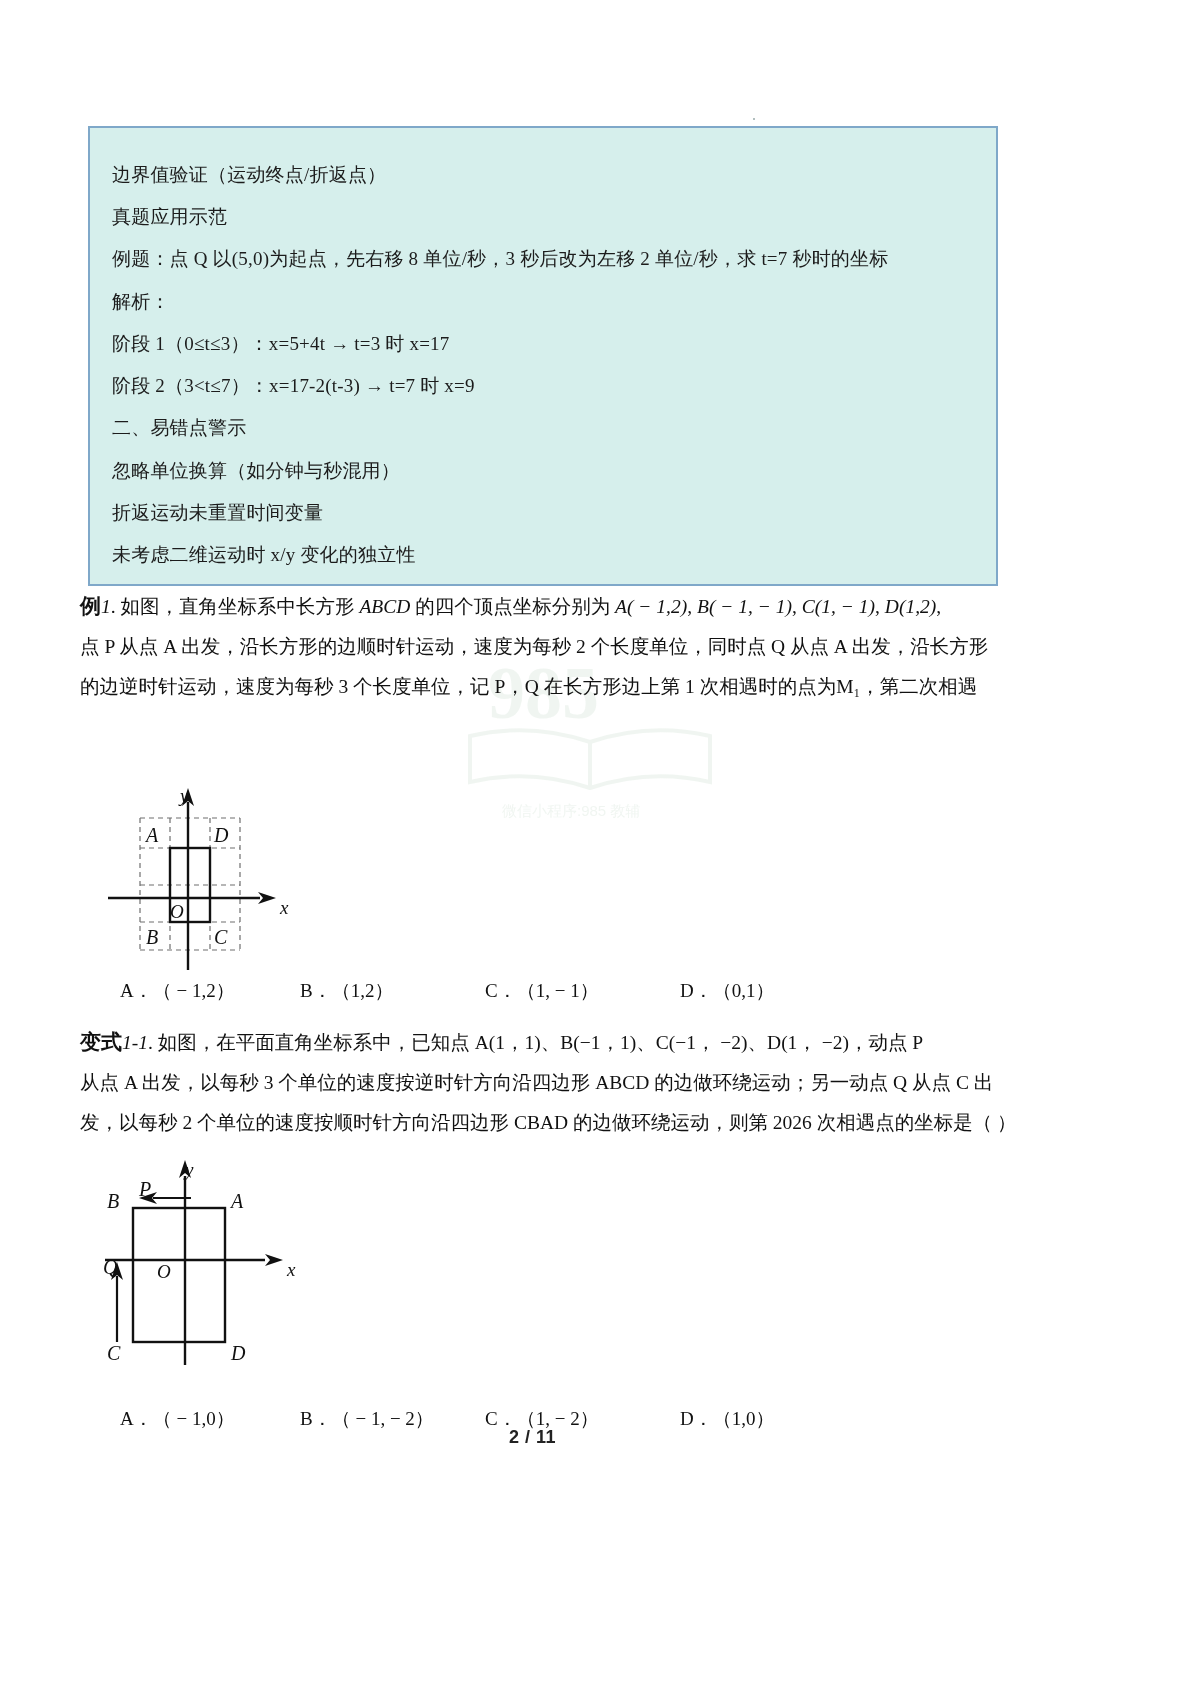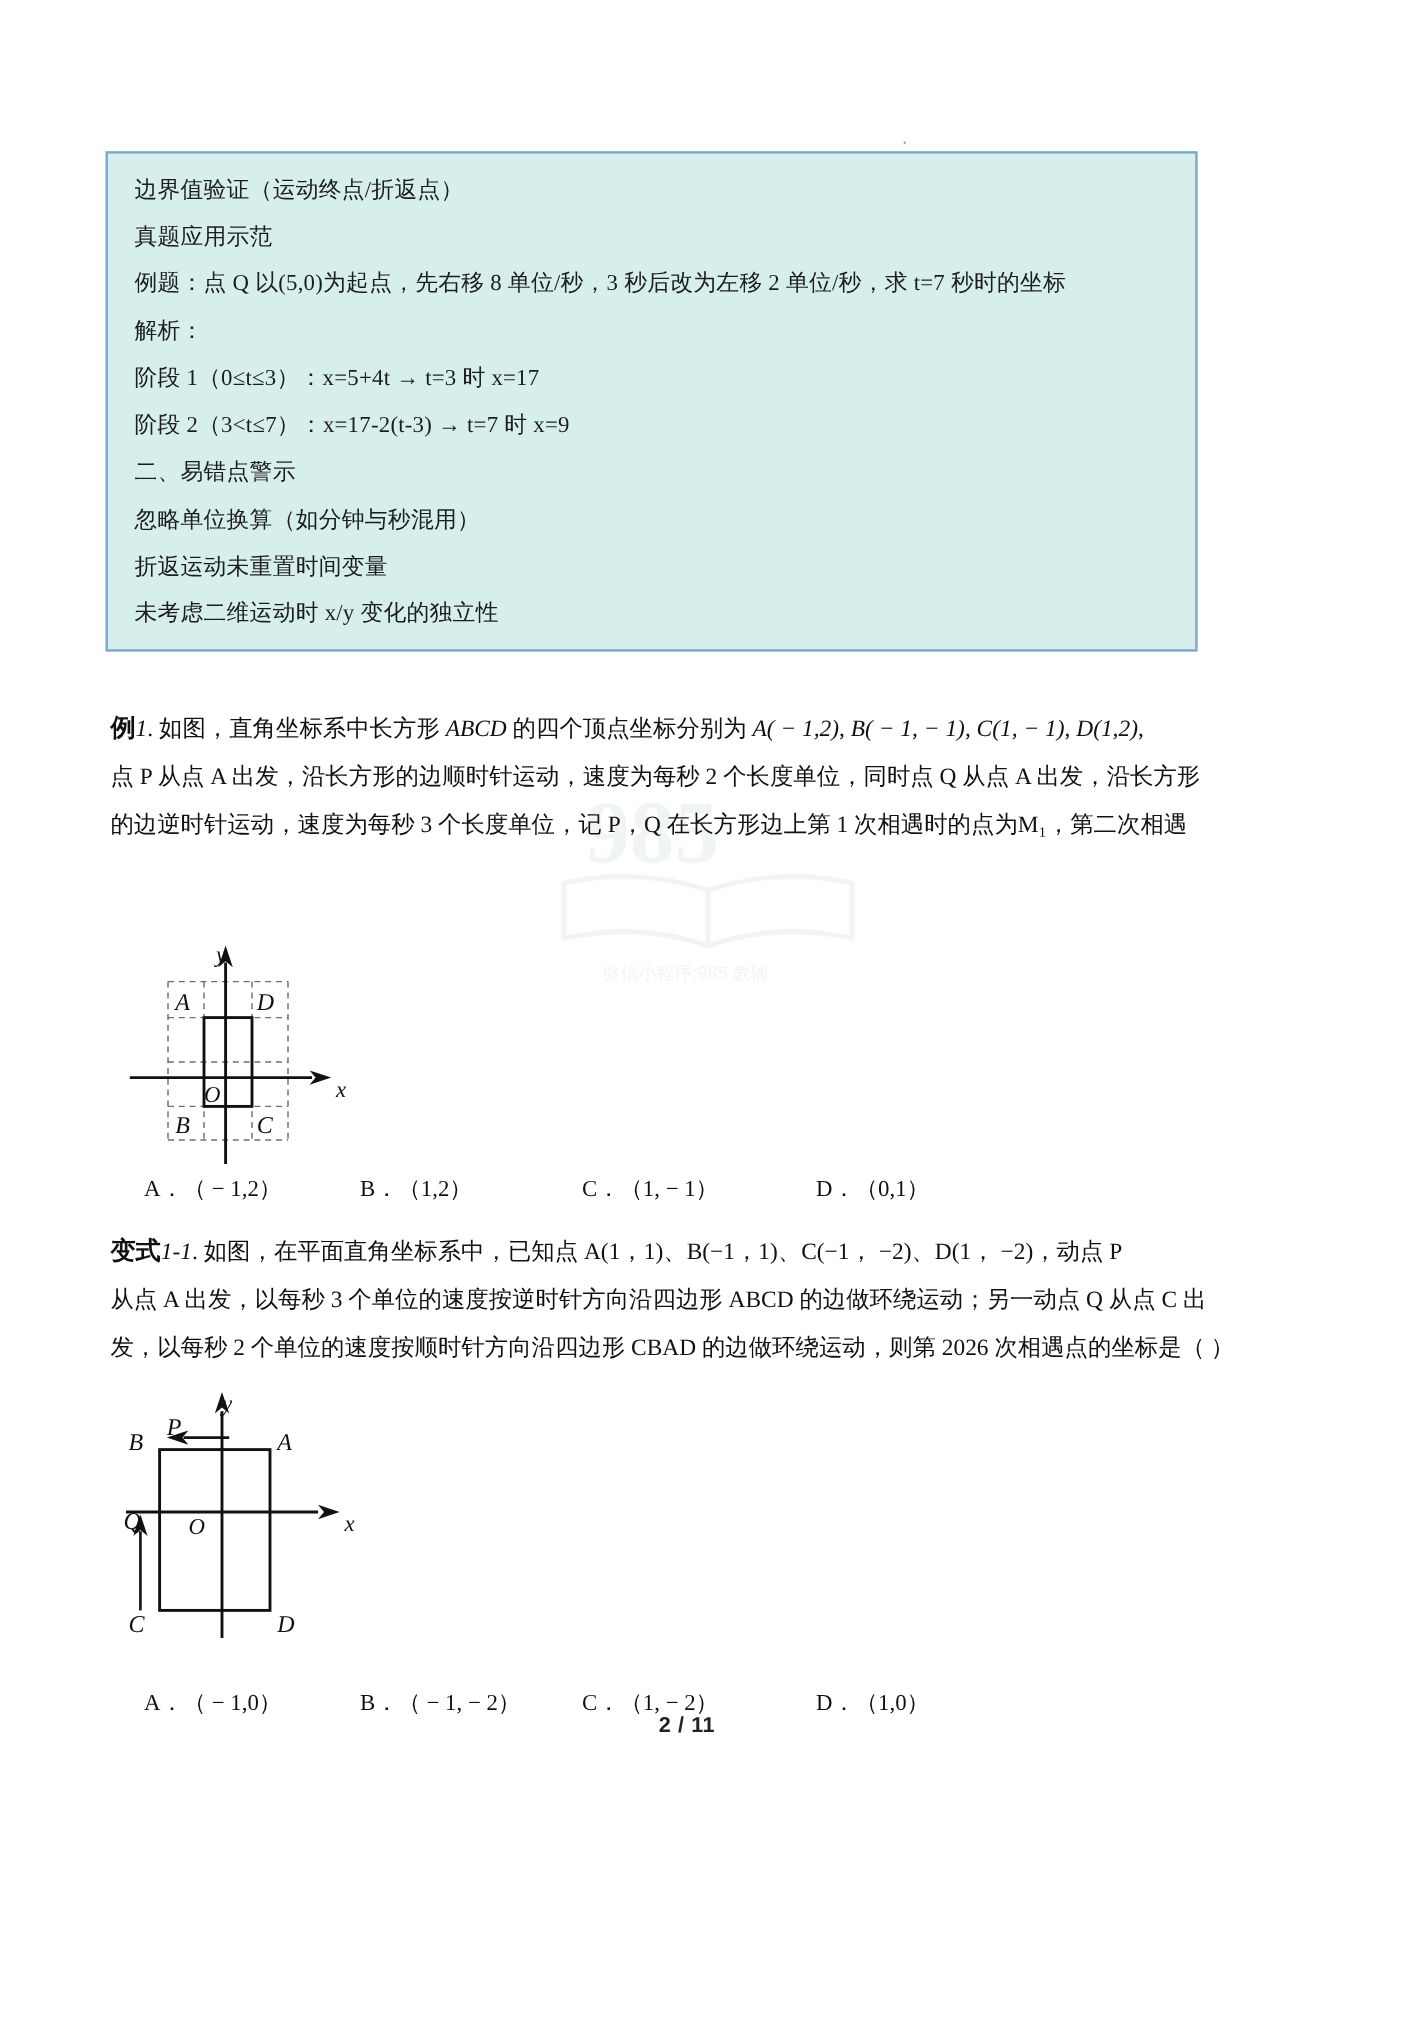--- a/index.html
+++ b/index.html
@@ -51,21 +51,21 @@
     position: absolute;
     left: 88px;
     top: 126px;
     width: 910px;
     box-sizing: border-box;
     background: #d6efec;
     border: 2px solid #7fa8c9;
     padding: 18px 22px 14px 22px;
   }
   .callout p {
-    margin: 0 0 13px 0;
+    margin: 16px 0 13px 0;
     font-family: "Liberation Serif", "DejaVu Serif", serif;
     font-size: 19px;
     line-height: 1.38;
     color: #1c1c1c;
     letter-spacing: 0.2px;
   }
   .callout p:last-child { margin-bottom: 2px; }
 
   
   .stray-dot {
@@ -73,21 +73,21 @@
     left: 753px;
     top: 118px;
     width: 2px; height: 2px;
     background: #9aa;
     border-radius: 50%;
   }
 
   
   .qblock {
     position: absolute;
-    left: 92px;
+    left: 80px;
     width: 918px;
   }
   .qline {
     font-family: "Liberation Serif", "DejaVu Serif", serif;
     font-size: 19.5px;
     line-height: 40px;
     color: #111;
     white-space: nowrap;
   }
   .qlabel { font-weight: bold; font-size: 21px; }
@@ -117,21 +117,20 @@
     position: absolute;
     left: 0;
     top: 1427px;
     width: 1065px;
     text-align: center;
     font-family: "Liberation Sans", sans-serif;
     font-size: 18px;
     font-weight: bold;
     color: #222;
     letter-spacing: 0.5px;
-    margin-left: 40px;
   }
 </style>
 </head>
 <body>
 
 <div class="page">
 
   <svg class="watermark" viewBox="0 0 340 190">
     <text class="wm-text" x="58" y="78">985</text>
     <path d="M40 96 q60 -14 120 6 q60 -20 120 -6 l0 46 q-60 -14 -120 6 q-60 -20 -120 -6 z" fill="none" stroke="#cfe0d2" stroke-width="4"></path>

